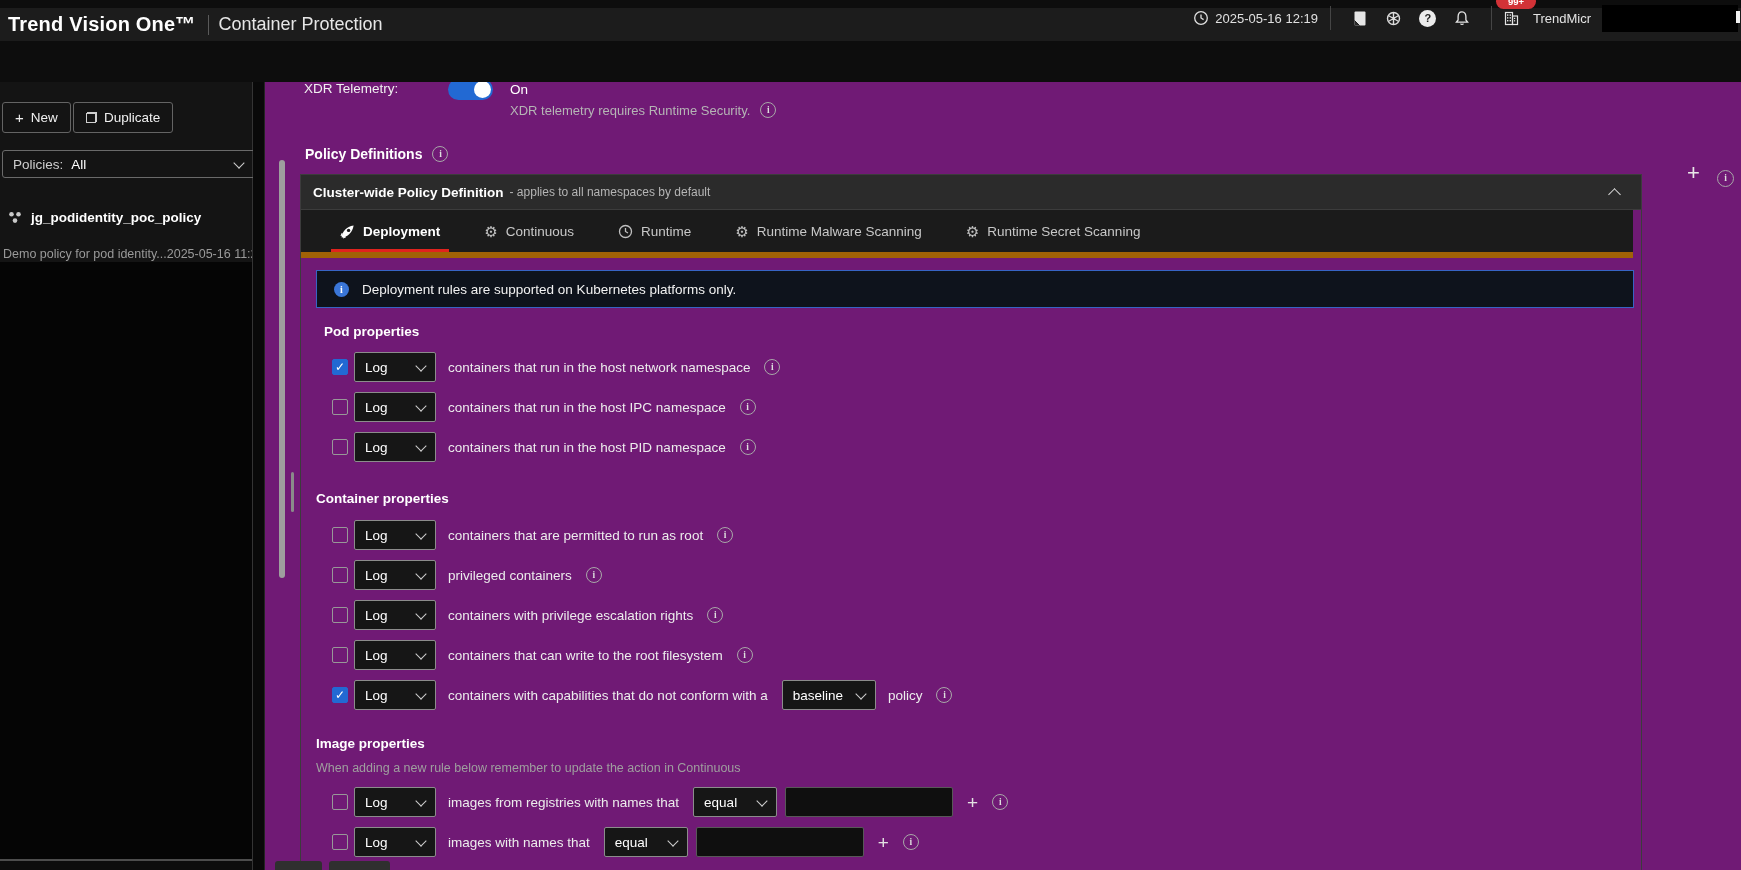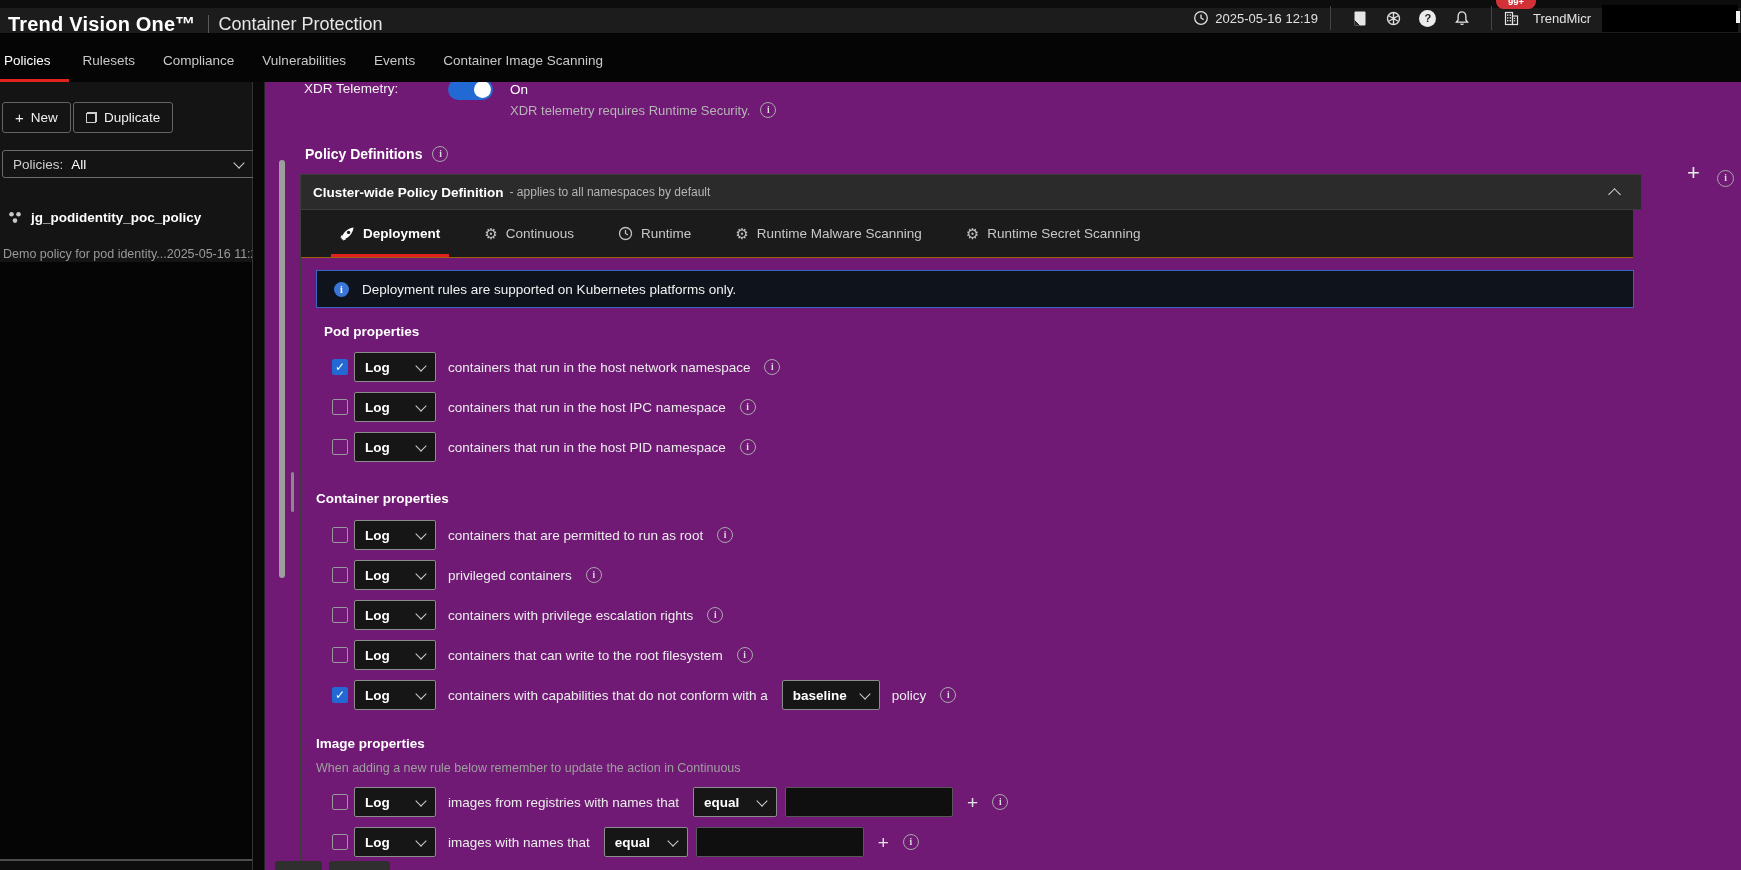--- a/index.html
+++ b/index.html
@@ -66,21 +66,21 @@
              font-size:9.5px;font-weight:bold;font-family:"Liberation Serif",serif;
              display:inline-flex;align-items:center;justify-content:center;flex:0 0 auto;cursor:pointer;}
   .pd-title{position:absolute;left:52px;top:64px;font-size:14px;font-weight:bold;color:#fff;display:flex;align-items:center;gap:10px;}
   
   .panel{position:absolute;left:47px;top:92px;width:1342px;height:700px;border:1px solid #3c3c3c;box-sizing:border-box;}
   .panel-header{height:34px;background:#2b2b2b;border-bottom:1px solid #3c3c3c;display:flex;align-items:center;padding:0 12px;cursor:pointer;}
   .panel-title{font-size:13.5px;font-weight:bold;color:#fff;}
   .panel-subtitle{font-size:12px;color:#b5b5b5;margin-left:6px;}
   .collapse-chev{margin-left:auto;margin-right:10px;width:8px;height:8px;border-right:1.6px solid #d8d8d8;border-bottom:1.6px solid #d8d8d8;
                  transform:rotate(-135deg);margin-top:4px;cursor:pointer;}
-  .tabs-row{height:48px;background:#1b1b1b;border-bottom:1px solid #a16207;display:flex;align-items:stretch;
+  .tabs-row{height:48px;background:#1b1b1b;border-bottom:6px solid #a16207;display:flex;align-items:stretch;
             padding-left:34px;gap:34px;width:calc(100% - 8px);box-sizing:border-box;}
   .ptab{position:relative;display:flex;align-items:center;gap:8px;font-size:13.5px;color:#c8c8c8;padding:0 5px;cursor:pointer;}
   .ptab.active{color:#fff;font-weight:bold;}
   .ptab.active::after{content:"";position:absolute;left:-4px;right:-4px;bottom:0;height:3px;background:#e0231e;}
   .gear-glyph{font-size:15px;color:#c0c0c0;line-height:1;}
   
   .banner{position:absolute;left:63px;top:188px;width:1318px;height:38px;border:1px solid #3764c4;background:#0e131c;
           display:flex;align-items:center;box-sizing:border-box;}
   .banner-icon{width:15px;height:15px;border-radius:50%;background:#3a76d8;color:#fff;font-weight:bold;font-size:10px;
                display:flex;align-items:center;justify-content:center;margin-left:17px;font-family:"Liberation Serif",serif;}
@@ -90,21 +90,21 @@
   .sec-note{position:absolute;left:63px;font-size:12.5px;color:#9f9f9f;}
   .rows{position:absolute;left:0;width:100%;}
   .rule-row{display:flex;align-items:center;height:32px;margin-bottom:8px;}
   .checkbox{width:16px;height:16px;border:1px solid #989898;border-radius:2px;margin-left:79px;box-sizing:border-box;
             display:flex;align-items:center;justify-content:center;cursor:pointer;background:transparent;flex:0 0 auto;}
   .checkbox.checked{background:#2269d3;border-color:#2269d3;}
   .checkbox .check{display:none;color:#fff;font-size:12px;line-height:1;}
   .checkbox.checked .check{display:block;}
   .select{height:30px;border:1px solid #8c8c8c;border-radius:2px;background:#161616;display:inline-flex;align-items:center;
           justify-content:space-between;padding:0 10px;box-sizing:border-box;cursor:pointer;}
-  .select b{font-size:13.5px;color:#fff;font-weight:bold;}
+  .select b{font-size:13.5px;color:#fff;font-weight:normal;}
   .action-select{width:82px;margin-left:6px;flex:0 0 auto;}
   .rule-label{font-size:13.5px;color:#ececec;margin-left:12px;white-space:nowrap;}
   .match-select{margin-left:14px;min-width:84px;gap:14px;display:none;}
   .rule-suffix{font-size:13.5px;color:#ececec;margin-left:12px;display:none;}
   .rule-input{width:168px;height:30px;background:#0f0f0f;border:1px solid #585858;border-radius:2px;margin-left:8px;
               box-sizing:border-box;color:#e8e8e8;font-size:13px;padding:0 8px;display:none;}
   .add-plus{font-size:19px;color:#e2e2e2;margin-left:14px;line-height:1;cursor:pointer;display:none;}
   .row-info{margin-left:14px;}
   
   .panel-plus{position:absolute;left:1434px;top:80px;font-size:22px;color:#e8e8e8;cursor:pointer;line-height:1;}
@@ -179,45 +179,20 @@
         </span>
         <span>TrendMicr</span>
       </div>
       <div style="width:150px;"></div>
     </div>
   </div>
   <div class="badge">99+</div>
   <div class="redaction"></div>
   <div class="sliver"></div>
 
-  <div class="navbar" id="nav-tabs">
-    <div class="nav-tab active">
-        <span>Policies</span>
-      </div>
-
-    <div class="nav-tab">
-        <span>Rulesets</span>
-      </div>
-
-    <div class="nav-tab">
-        <span>Compliance</span>
-      </div>
-
-    <div class="nav-tab">
-        <span>Vulnerabilities</span>
-      </div>
-
-    <div class="nav-tab">
-        <span>Events</span>
-      </div>
-
-    <div class="nav-tab">
-        <span>Container Image Scanning</span>
-      </div>
-  </div>
 
   <div class="sidebar">
     <div class="side-top">
       <div class="btn btn-new">
         <span class="plus-glyph">+</span>
         <span>New</span>
       </div>
       <div class="btn btn-dup">
         <span class="dup-icon"></span>
         <span>Duplicate</span>

